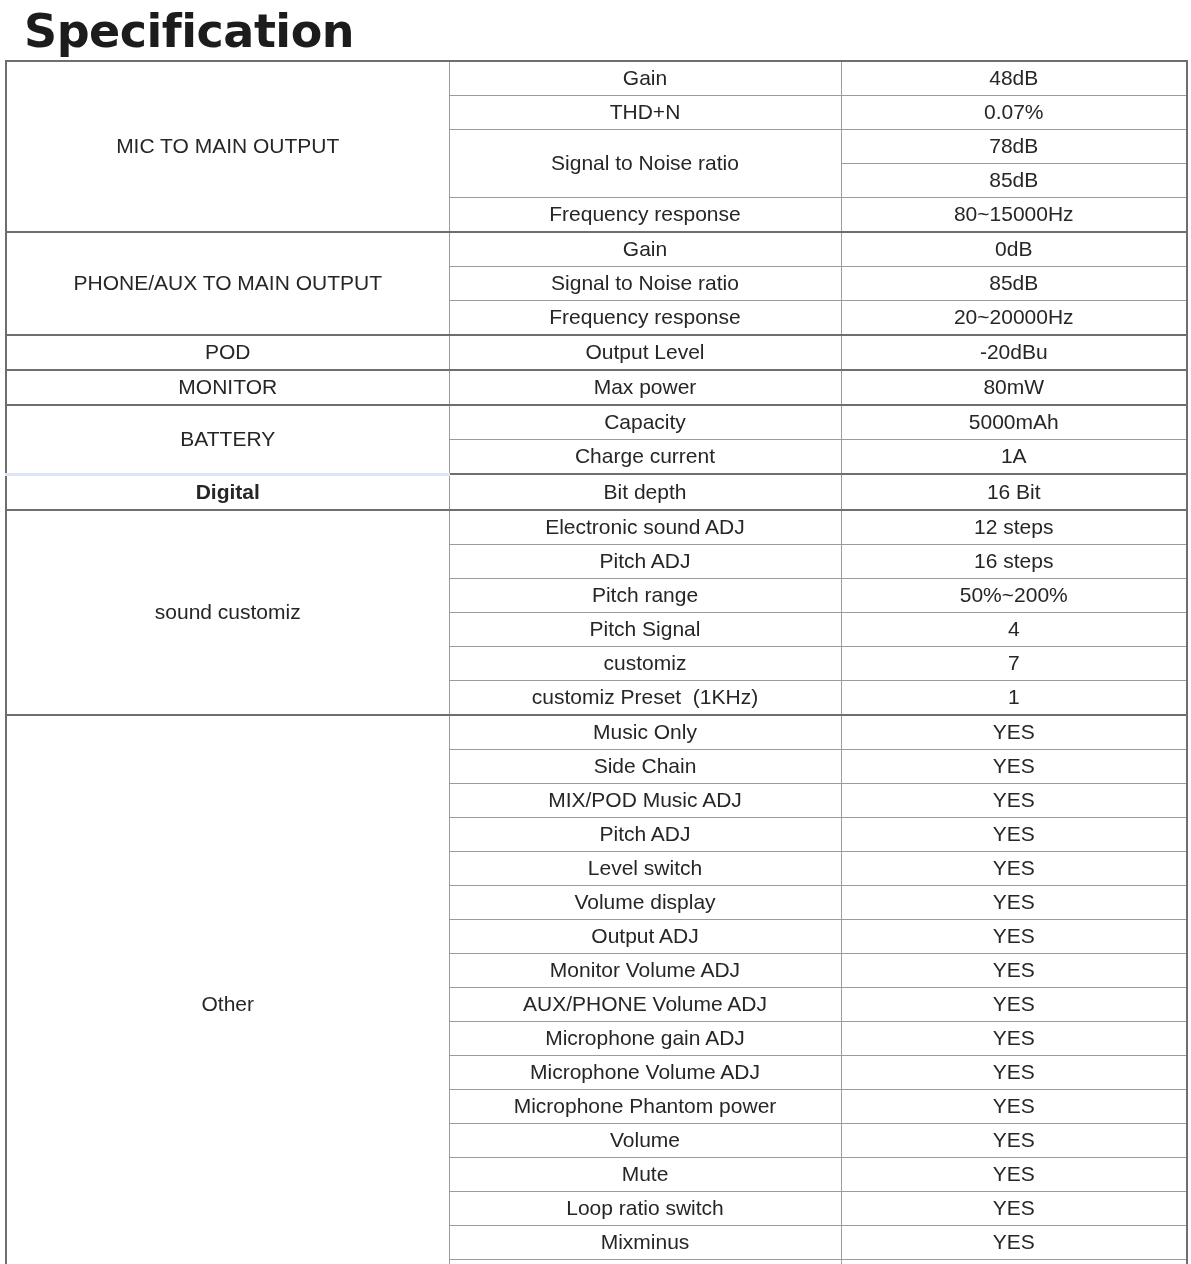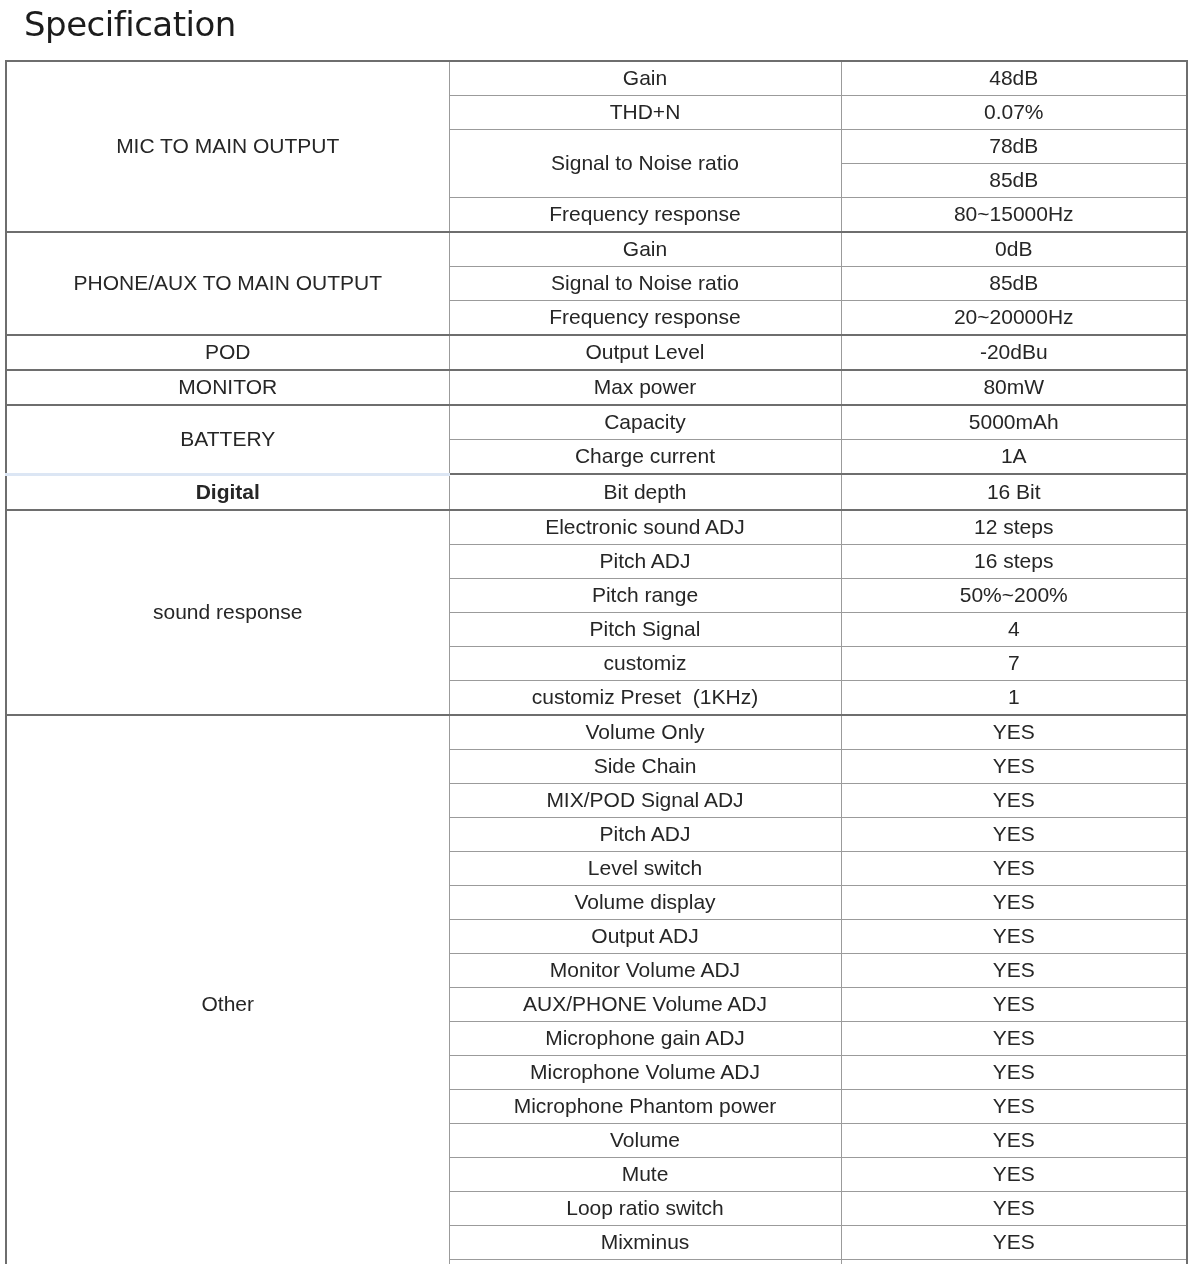--- a/index.html
+++ b/index.html
@@ -11,22 +11,22 @@
     width: 1191px;
     height: 1264px;
     position: relative;
     font-family: "Liberation Sans", "DejaVu Sans", sans-serif;
     color: #262626;
   }
   .page-title {
     position: absolute;
     left: 24px;
     top: 4px;
-    font-size: 34px;
-    font-weight: 400;
+    font-size: 46px;
+    font-weight: 700;
     letter-spacing: -0.5px;
     color: #1c1c1c;
     font-family: "DejaVu Sans", "Liberation Sans", sans-serif;
   }
   .table-wrap {
     position: absolute;
     left: 5px;
     top: 60px;
   }
   table.spec {
@@ -120,21 +120,21 @@
         <tr>
           <td class="param">Charge current</td>
           <td class="val">1A</td>
         </tr>
         <tr class="section-start">
           <td class="cat" rowspan="1" style="border-top: 3px solid rgb(220, 230, 244); font-weight: bold;">Digital</td>
           <td class="param">Bit depth</td>
           <td class="val">16 Bit</td>
         </tr>
         <tr class="section-start">
-          <td class="cat" rowspan="6">sound response</td>
+          <td class="cat" rowspan="6">sound customiz</td>
           <td class="param">Electronic sound ADJ</td>
           <td class="val">12 steps</td>
         </tr>
         <tr>
           <td class="param">Pitch ADJ</td>
           <td class="val">16 steps</td>
         </tr>
         <tr>
           <td class="param">Pitch range</td>
           <td class="val">50%~200%</td>
@@ -146,29 +146,29 @@
         <tr>
           <td class="param">customiz</td>
           <td class="val">7</td>
         </tr>
         <tr>
           <td class="param">customiz Preset&nbsp; (1KHz)</td>
           <td class="val">1</td>
         </tr>
         <tr class="section-start">
           <td class="cat" rowspan="17">Other</td>
-          <td class="param">Volume Only</td>
+          <td class="param">Music Only</td>
           <td class="val">YES</td>
         </tr>
         <tr>
           <td class="param">Side Chain</td>
           <td class="val">YES</td>
         </tr>
         <tr>
-          <td class="param">MIX/POD Signal ADJ</td>
+          <td class="param">MIX/POD Music ADJ</td>
           <td class="val">YES</td>
         </tr>
         <tr>
           <td class="param">Pitch ADJ</td>
           <td class="val">YES</td>
         </tr>
         <tr>
           <td class="param">Level switch</td>
           <td class="val">YES</td>
         </tr>

